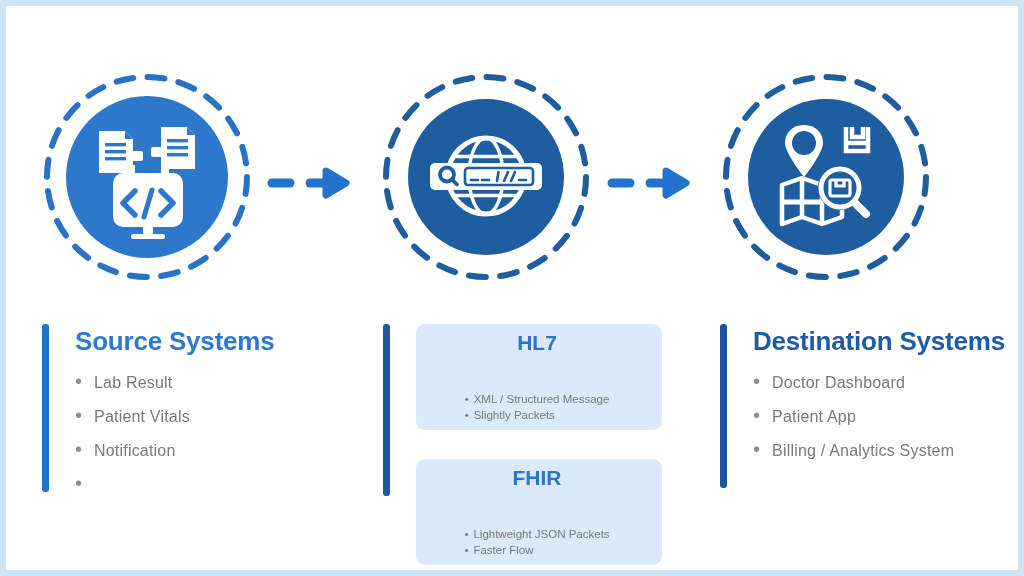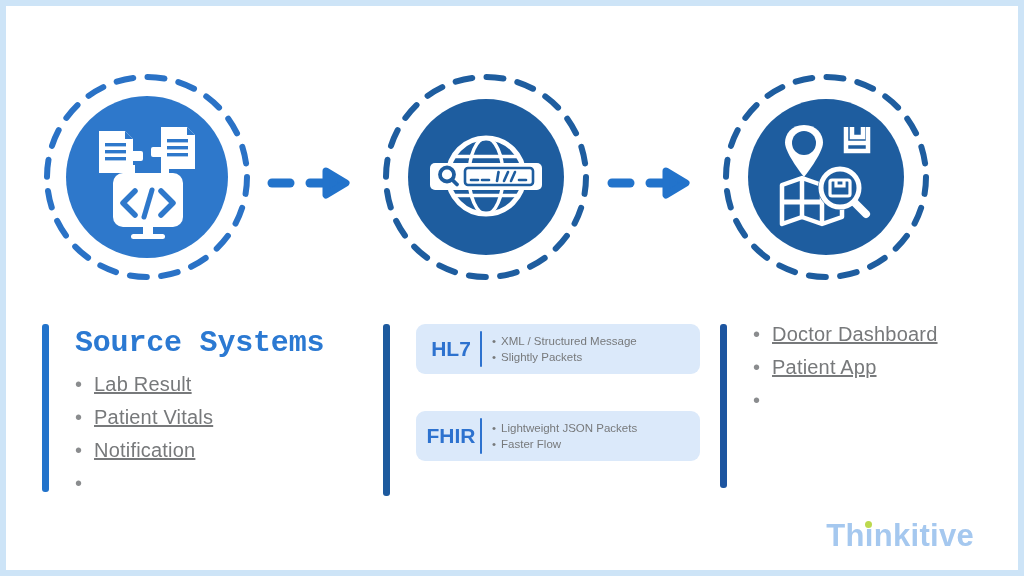--- a/index.html
+++ b/index.html
@@ -38,37 +38,38 @@
   
   .section { position: absolute; top: 318px; display: flex; }
   .section-1 { left: 36px;  width: 330px; }
   .section-2 { left: 377px; width: 300px; }
   .section-3 { left: 714px; width: 300px; }
   .vbar { width: 7px; border-radius: 3px; flex: 0 0 7px; }
   .vbar-source      { background: var(--bar-source);      height: 168px; }
   .vbar-protocol    { background: var(--bar-protocol);    height: 172px; }
   .vbar-destination { background: var(--bar-destination); height: 164px; }
   .section-content { padding-left: 26px; }
-  .section-title { font-size: 30px; font-weight: bold; letter-spacing: -0.2px; margin: 2px 0 14px 0; font-family: Liberation Mono, monospace; }
+  .section-title { font-size: 26px; font-weight: bold; letter-spacing: -0.2px; margin: 2px 0 14px 0; }
   .title-source      { color: var(--heading-source); }
   .title-protocol    { color: var(--heading-protocol); }
   .title-destination { color: var(--heading-destination); }
   .item-list { }
   .list-item { display: flex; align-items: baseline; margin-bottom: 12px; }
   .list-item .bullet { color: var(--bullet-gray); font-size: 20px; margin-right: 12px; line-height: 21px; }
-  .list-item .item-text { color: var(--list-text); font-size: 20px; line-height: 21px; letter-spacing: 0.2px; text-decoration: underline; }
+  .list-item .item-text { color: var(--list-text); font-size: 16px; line-height: 21px; letter-spacing: 0.2px; }
   
   .proto-card {
-    width: 284px; min-height: 50px;
+    width: 246px; min-height: 50px;
     background: var(--protocol-box-bg);
     border-radius: 9px;
     display: flex; align-items: center;
     padding: 7px 10px 7px 6px;
-  }
-  .proto-card + .proto-card { margin-top: 37px; align-items: center; }
+    flex-direction: column;
+  }
+  .proto-card + .proto-card { margin-top: 29px; align-items: center; }
   .proto-label {
     flex: 0 0 58px; text-align: center;
     color: var(--protocol-label); font-size: 21px; font-weight: bold;
   }
   .proto-divider { flex: 0 0 2px; height: 36px; background: var(--protocol-label); border-radius: 1px; margin-right: 10px; }
   .proto-points { display: flex; flex-direction: column; justify-content: center; }
   .proto-point { display: flex; align-items: baseline; color: var(--list-text); font-size: 11.5px; line-height: 16px; }
   .proto-point .bullet { font-size: 11.5px; margin-right: 5px; color: var(--list-text); }
   
   .brand-logo {
@@ -250,33 +251,32 @@
             <span>Faster Flow</span>
           </div>
         </div>
       </div>
     </div>
   </div>
 
   <div class="section section-3">
     <div class="vbar vbar-destination"></div>
     <div class="section-content">
+      <div class="section-title title-destination">Destination Systems</div>
       <div class="item-list">
         <div class="list-item">
           <span class="bullet">•</span>
           <span class="item-text">Doctor Dashboard</span>
         </div>
         <div class="list-item">
           <span class="bullet">•</span>
           <span class="item-text">Patient App</span>
         </div>
         <div class="list-item">
           <span class="bullet">•</span>
+          <span class="item-text">Billing / Analytics System</span>
         </div>
       </div>
     </div>
   </div>
 
-  <div class="brand-logo">
-    <span>Th</span><span class="i-wrap"><span>ı</span><span class="i-dot"></span></span><span>nkitive</span>
-  </div>
 
 </div>
 
 </body></html>

